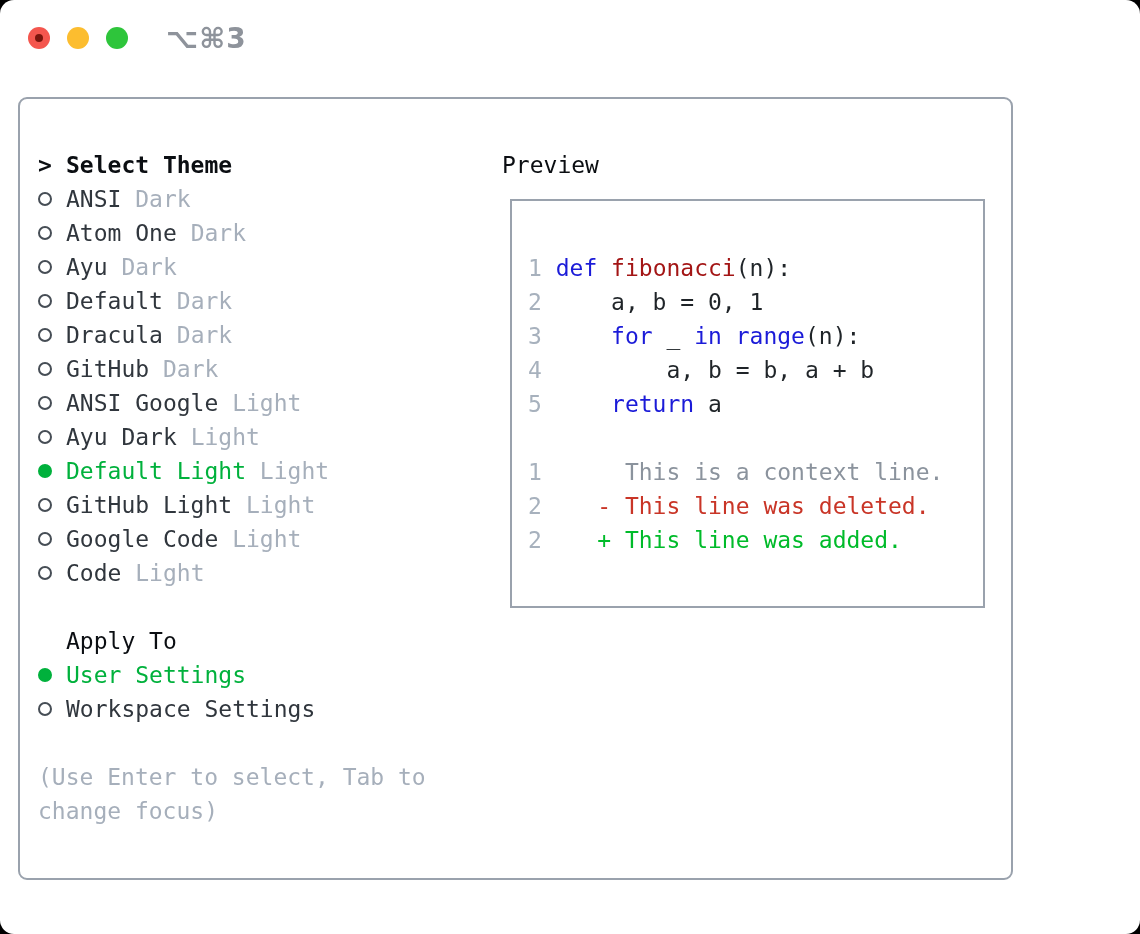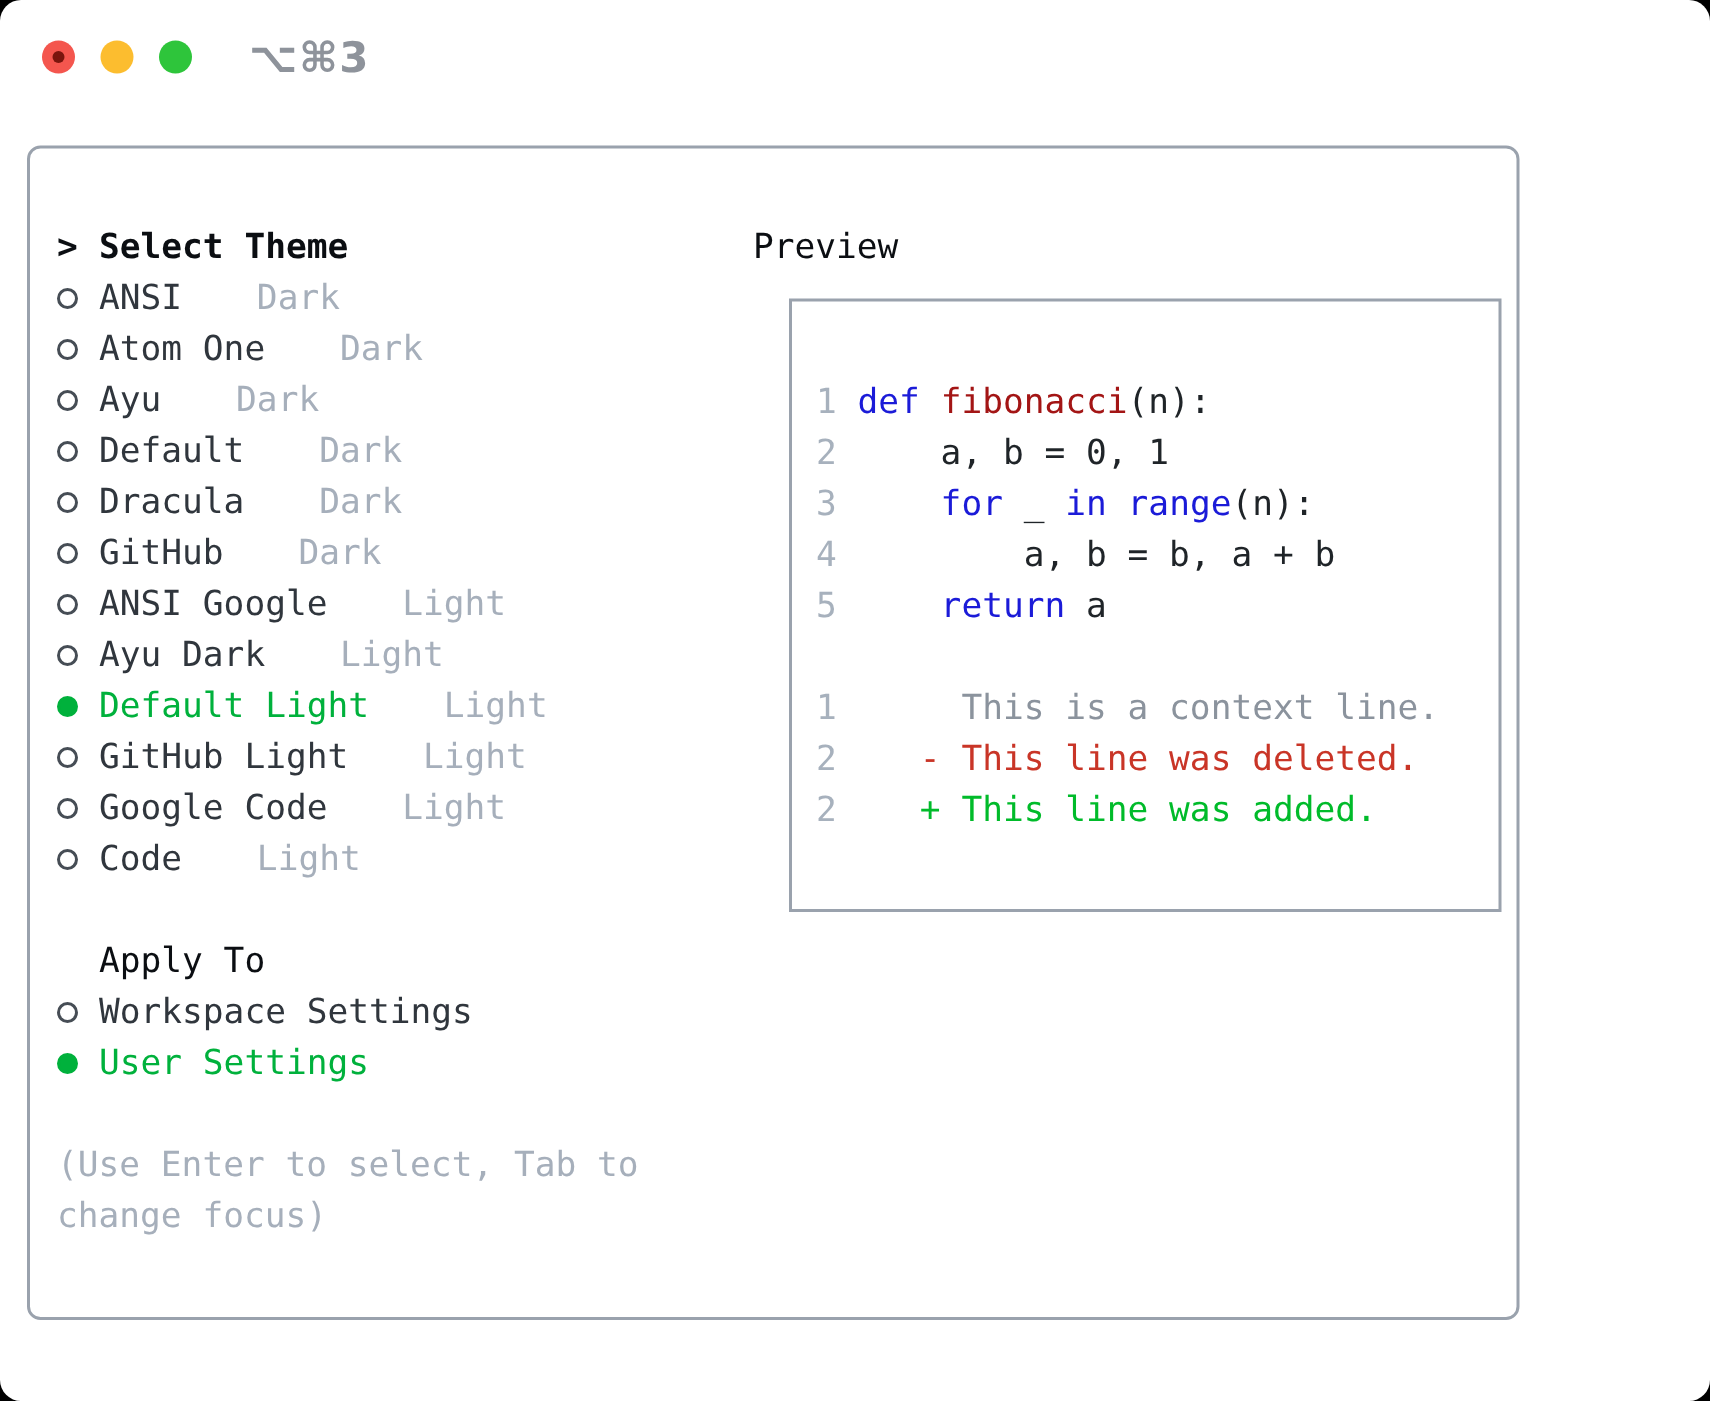--- a/index.html
+++ b/index.html
@@ -33,28 +33,28 @@
   .panel, .panel *{font-size:23px;line-height:34px;}
   .row{height:34px;display:flex;align-items:center;white-space:pre;color:var(--text);}
 
   .left-col{position:absolute;left:18px;top:49px;width:460px;}
   .header-row{font-weight:bold;color:var(--heading);}
   .prompt{display:inline-block;width:28px;}
   .apply-header{padding-left:28px;color:var(--heading);}
   .bullet{display:inline-block;width:14px;height:14px;border-radius:50%;
     border:2.5px solid #464d55;margin-right:14px;flex:0 0 auto;}
   .bullet.filled{background:var(--selection);border-color:var(--selection);}
-  .t-var{color:var(--muted);margin-left:36px;}
+  .t-var{color:var(--muted);}
   .row.selected .t-name{color:var(--selection);}
   .blank{height:34px;}
   .hint{color:var(--muted);width:432px;white-space:normal;}
 
   .right-col{position:absolute;left:482px;top:49px;}
   .preview-title{font-weight:normal;color:var(--heading);height:34px;}
-  .preview-box{position:absolute;left:24px;top:51px;width:475px;height:409px;
+  .preview-box{position:absolute;left:8px;top:51px;width:475px;height:409px;
     border:2px solid var(--border);background:#fff;overflow:hidden;}
   .code-block{position:absolute;left:16px;top:50px;white-space:pre;}
   .code-line{height:34px;white-space:pre;color:var(--plain);}
   .lnum{display:inline-block;width:2ch;color:var(--lnum);}
   .tk-kw{color:var(--keyword);}
   .tk-fn{color:var(--function);}
   .tk-ctx{color:var(--context);}
   .tk-del{color:var(--deleted);text-align:center;}
   .tk-add{color:var(--added);}
 </style>
@@ -88,22 +88,22 @@
           <div class="row theme-row"><span class="bullet"></span><span class="t-name">ANSI Google</span><span class="t-var"> Light</span></div>
           <div class="row theme-row"><span class="bullet"></span><span class="t-name">Ayu Dark</span><span class="t-var"> Light</span></div>
           <div class="row theme-row selected"><span class="bullet filled"></span><span class="t-name">Default Light</span><span class="t-var"> Light</span></div>
           <div class="row theme-row"><span class="bullet"></span><span class="t-name">GitHub Light</span><span class="t-var"> Light</span></div>
           <div class="row theme-row"><span class="bullet"></span><span class="t-name">Google Code</span><span class="t-var"> Light</span></div>
           <div class="row theme-row"><span class="bullet"></span><span class="t-name">Code</span><span class="t-var"> Light</span></div>
         </div>
       <div class="blank"></div>
       <div class="row apply-header">Apply To</div>
       <div id="apply-list">
+          <div class="row apply-row selected"><span class="bullet filled"></span><span class="t-name">User Settings</span></div>
           <div class="row apply-row"><span class="bullet"></span><span class="t-name">Workspace Settings</span></div>
-          <div class="row apply-row selected"><span class="bullet filled"></span><span class="t-name">User Settings</span></div>
         </div>
       <div class="blank"></div>
       <div class="hint">(Use Enter to select, Tab to change focus)</div>
     </div>
 
     <div class="right-col">
       <div class="preview-title">Preview</div>
       <div class="preview-box">
         <div class="code-block" id="code-block"><div class="code-line"><span class="lnum">1</span><span class="tk-kw">def</span><span> </span><span class="tk-fn">fibonacci</span><span>(n):</span></div><div class="code-line"><span class="lnum">2</span><span>    a, b = 0, 1</span></div><div class="code-line"><span class="lnum">3</span><span>    </span><span class="tk-kw">for</span><span> _ </span><span class="tk-kw">in</span><span> </span><span class="tk-kw">range</span><span>(n):</span></div><div class="code-line"><span class="lnum">4</span><span>        a, b = b, a + b</span></div><div class="code-line"><span class="lnum">5</span><span>    </span><span class="tk-kw">return</span><span> a</span></div><div class="code-line"><span class="lnum"></span></div><div class="code-line"><span class="lnum">1</span><span class="tk-ctx">     This is a context line.</span></div><div class="code-line"><span class="lnum">2</span><span class="tk-del">   - This line was deleted.</span></div><div class="code-line"><span class="lnum">2</span><span class="tk-add">   + This line was added.</span></div></div>
       </div>

